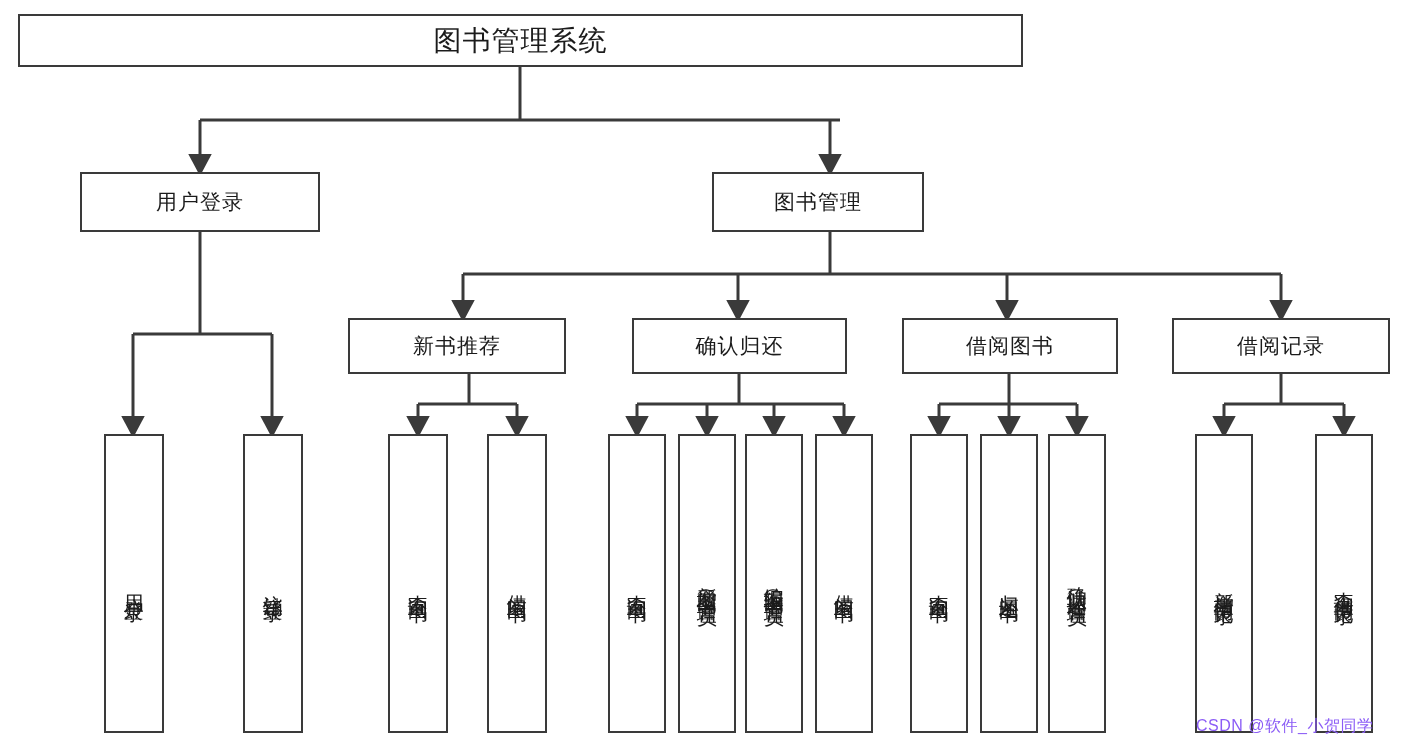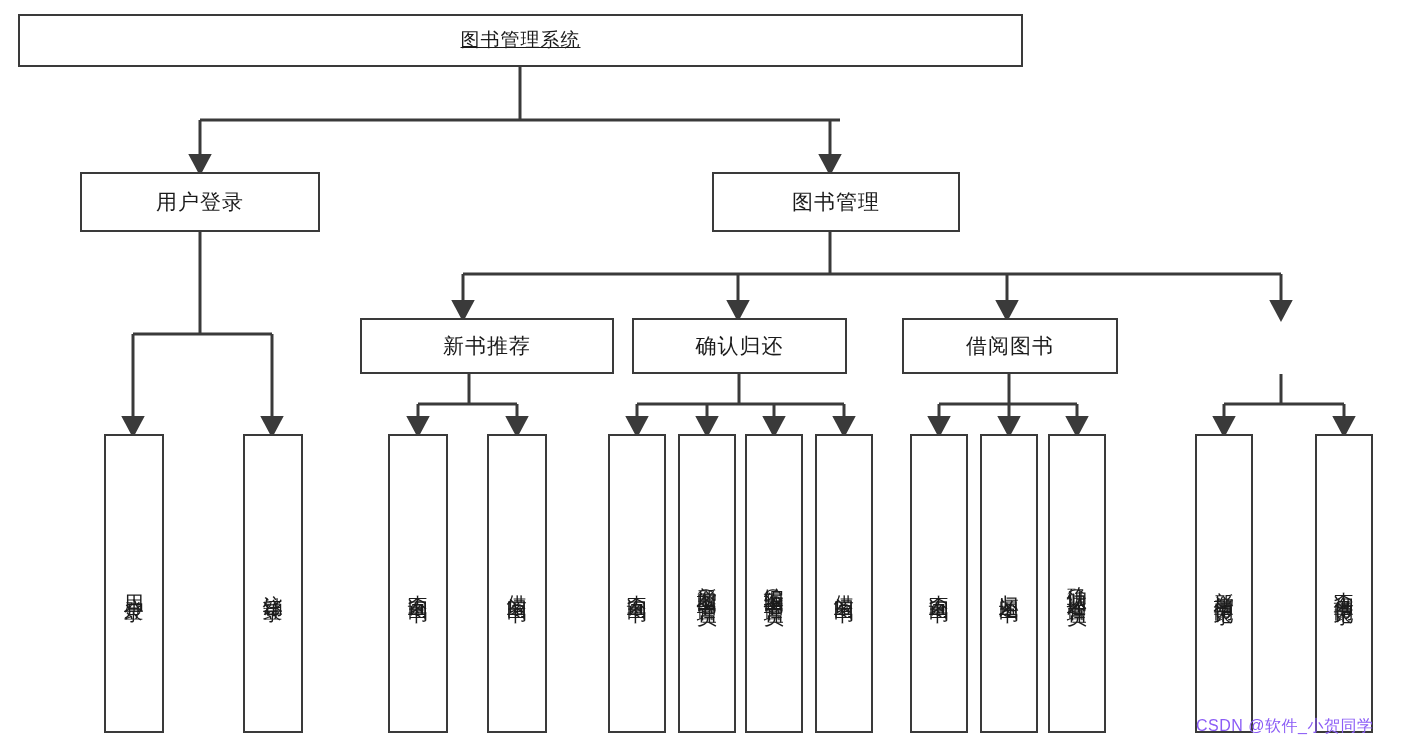--- a/index.html
+++ b/index.html
@@ -35,22 +35,21 @@
     align-items: center;
     justify-content: center;
     color: #1b1b1b;
   }
   .node.horiz {
     font-size: 21px;
     letter-spacing: 1px;
     line-height: 1.2;
   }
   .node.root {
-    font-size: 19px;
-    text-decoration: underline;
+    font-size: 28px;
   }
   .node.leaf {
     font-size: 20px;
     padding-top: 2px;
   }
   .vtext {
     writing-mode: vertical-rl;
     text-orientation: upright;
     line-height: 1.12;
     letter-spacing: 3px;
@@ -122,32 +121,35 @@
     </g>
   </svg>
 
   <div class="node horiz root" style="left:18px; top:14px; width:1005px; height:53px;">
     <span>图书管理系统</span>
   </div>
 
   <div class="node horiz" style="left:80px; top:172px; width:240px; height:60px;">
     <span>用户登录</span>
   </div>
-  <div class="node horiz" style="left:712px; top:172px; width:248px; height:60px;">
+  <div class="node horiz" style="left:712px; top:172px; width:212px; height:60px;">
     <span>图书管理</span>
   </div>
 
-  <div class="node horiz" style="left:360px; top:318px; width:254px; height:56px;">
+  <div class="node horiz" style="left:348px; top:318px; width:218px; height:56px;">
     <span>新书推荐</span>
   </div>
   <div class="node horiz" style="left:632px; top:318px; width:215px; height:56px;">
     <span>确认归还</span>
   </div>
   <div class="node horiz" style="left:902px; top:318px; width:216px; height:56px;">
     <span>借阅图书</span>
+  </div>
+  <div class="node horiz" style="left:1172px; top:318px; width:218px; height:56px;">
+    <span>借阅记录</span>
   </div>
 
   <div class="node leaf" style="left:104px; top:434px; width:60px; height:299px;">
     <span class="vtext">用户登录</span>
   </div>
   <div class="node leaf" style="left:243px; top:434px; width:60px; height:299px;">
     <span class="vtext">注销登录</span>
   </div>
   <div class="node leaf" style="left:388px; top:434px; width:60px; height:299px;">
     <span class="vtext">查询图书</span>

